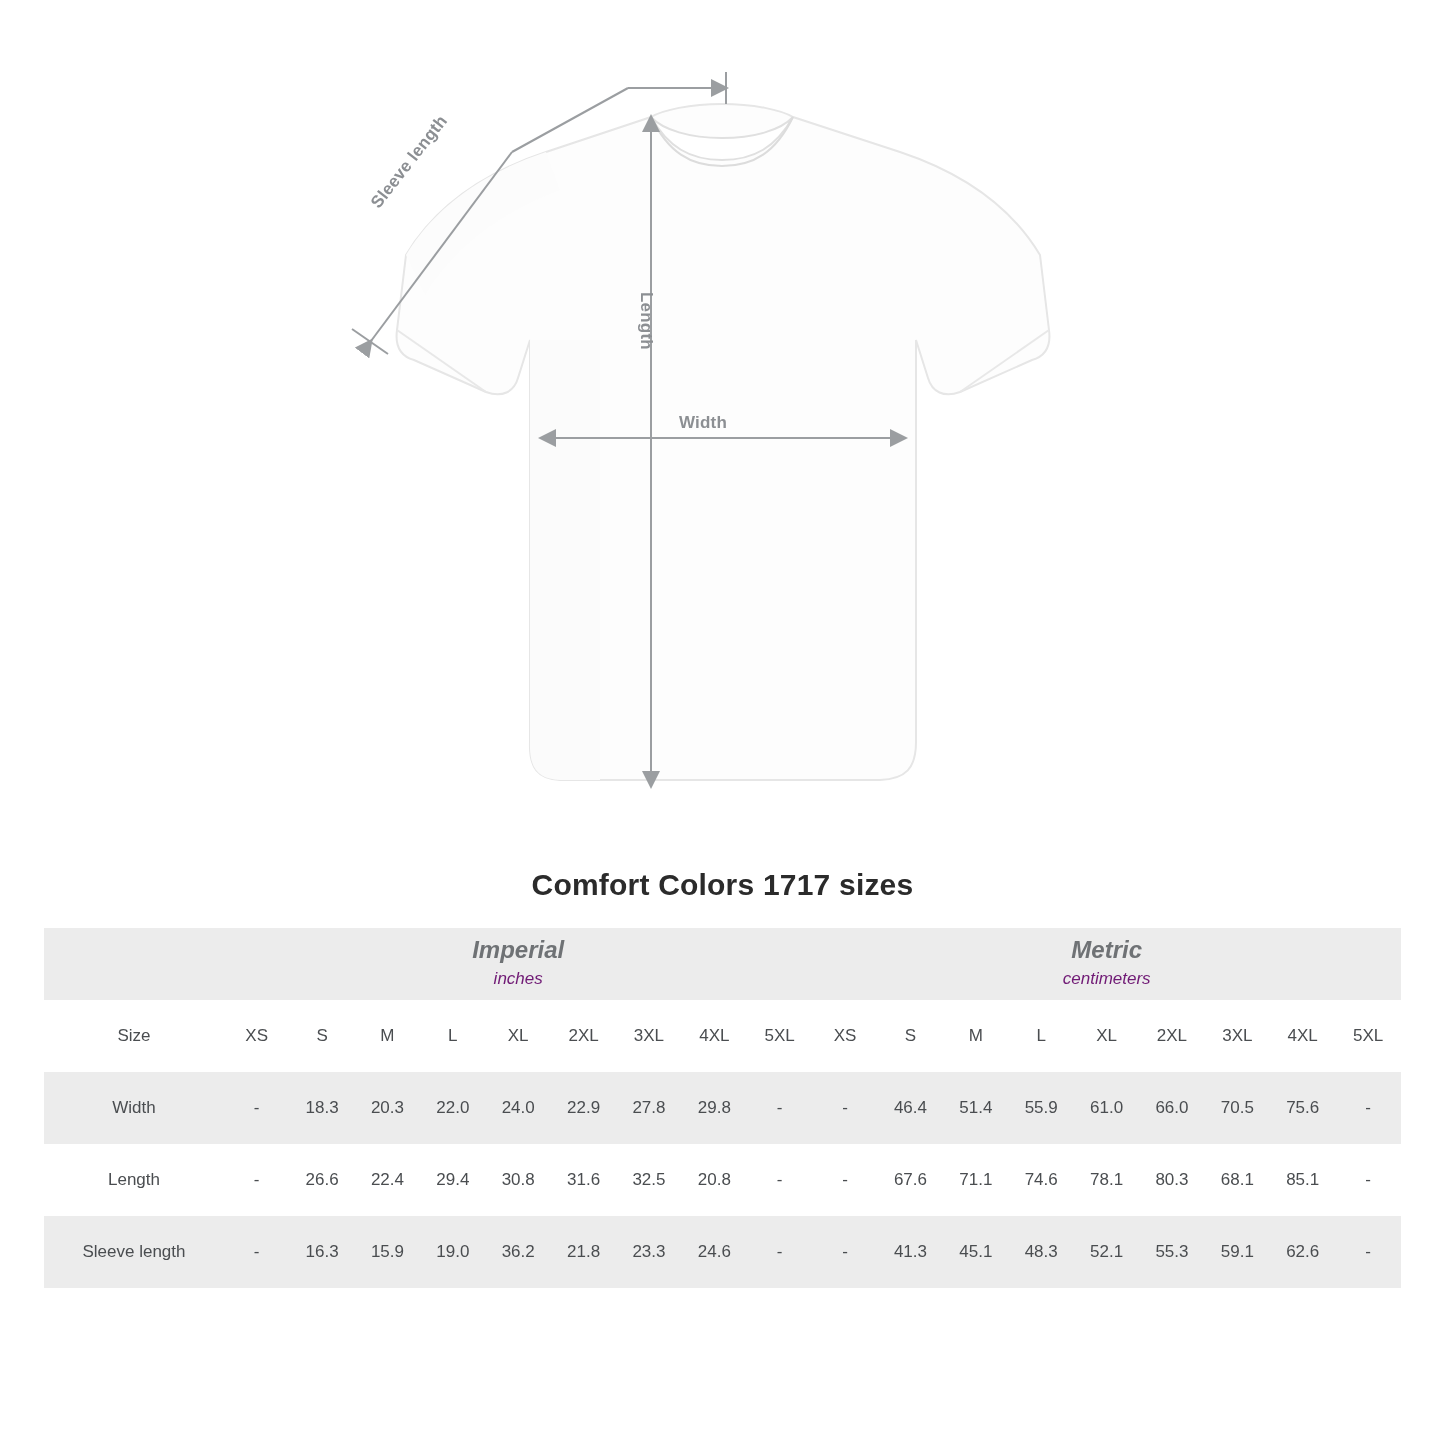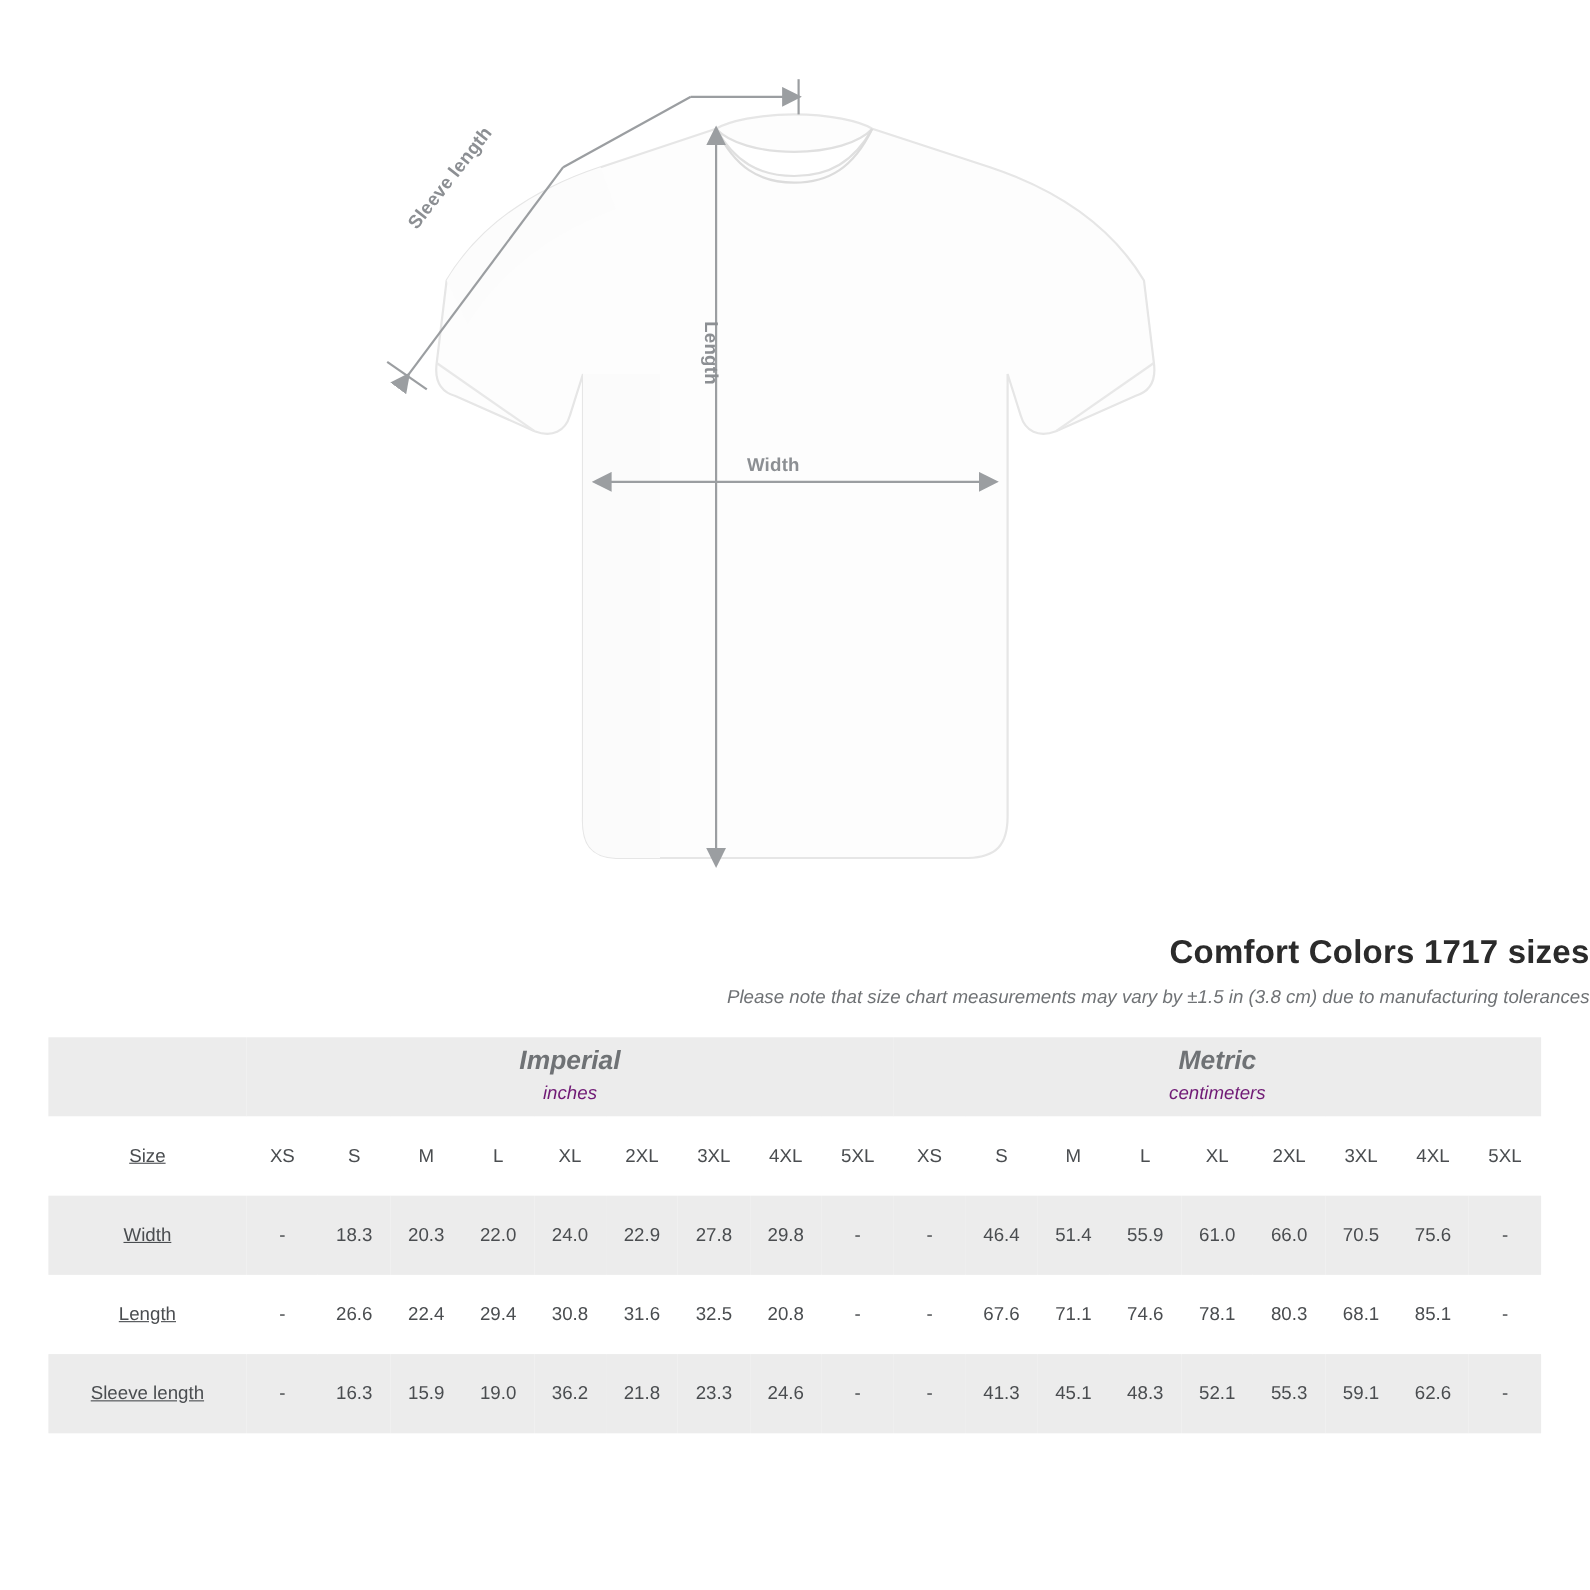--- a/index.html
+++ b/index.html
@@ -51,22 +51,22 @@
   .dim-sleeve {
     left: 367px;
     top: 200px;
     transform: rotate(-52deg);
     transform-origin: left top;
     white-space: nowrap;
   }
 
   
   .title-block {
-    text-align: right;
-    margin-top: 19px;
+    text-align: center;
+    margin-top: 38px;
   }
   .chart-title {
     font-size: 30px;
     font-weight: bold;
     color: #2b2b2b;
     letter-spacing: .2px;
   }
   .chart-note {
     margin-top: 14px;
     font-size: 17px;
@@ -117,21 +117,20 @@
     font-weight: bold;
     color: #3b3e41;
     font-size: 17px;
   }
   .row-shade td { background: #ececec; }
   .row-plain td { background: #ffffff; }
   .rowlabel {
     font-weight: bold;
     color: #3b3e41;
     font-size: 17px;
-    text-decoration: underline;
   }
   .col-label { width: 180px; }
 </style>
 </head>
 <body>
 
 <div class="page">
 
   <div class="illustration">
     <svg class="shirt-svg" width="1445" height="830" viewBox="0 0 1445 830">
@@ -196,21 +195,20 @@
       </g>
     </svg>
 
     <span class="dim-label dim-width">Width</span>
     <span class="dim-label dim-length">Length</span>
     <span class="dim-label dim-sleeve">Sleeve length</span>
   </div>
 
   <div class="title-block">
     <div class="chart-title">Comfort Colors 1717 sizes</div>
-    <div class="chart-note">Please note that size chart measurements may vary by ±1.5 in (3.8 cm) due to manufacturing tolerances</div>
   </div>
 
   <div class="table-wrap">
     <table class="size-table">
       <colgroup>
         <col class="col-label">
       </colgroup>
       <tbody>
         <tr class="unit-header">
           <td></td>

